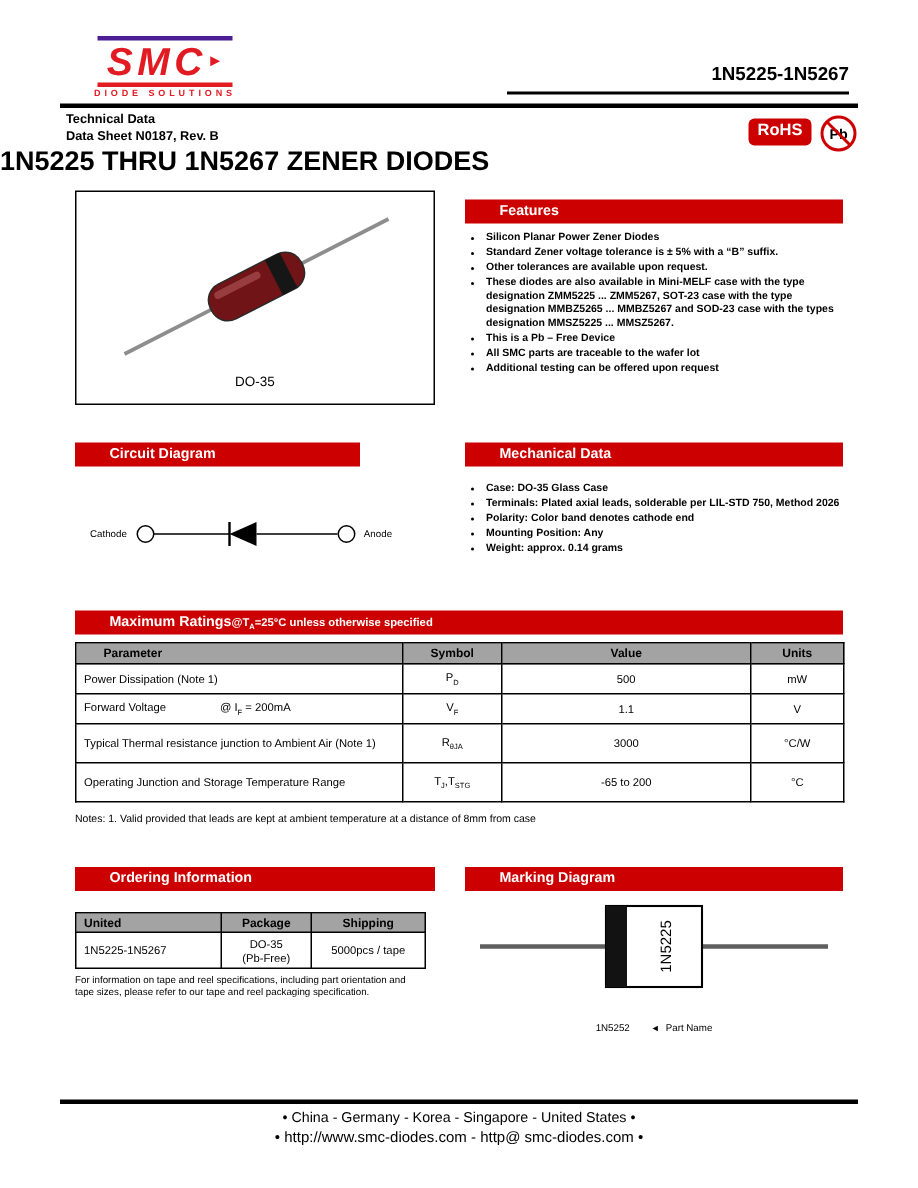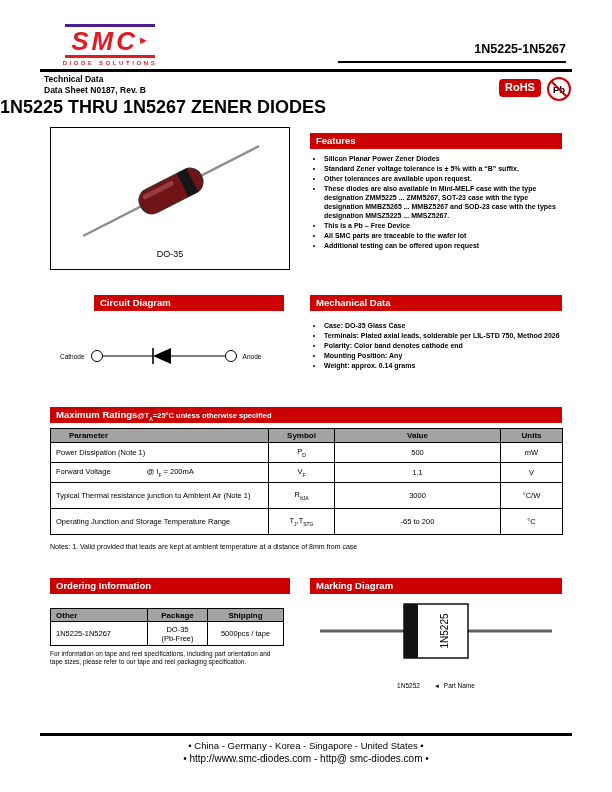--- a/index.html
+++ b/index.html
@@ -16,23 +16,23 @@
   .part-number { position:absolute; top:42px; right:46px; font-size:12.5px; font-weight:bold; }
   .pn-underline { position:absolute; top:61px; left:338px; width:228px; height:1.5px; background:#000; }
   .header-rule { position:absolute; top:69px; left:40px; width:532px; height:2.5px; background:#000; }
   .tech-data { position:absolute; top:74px; left:44px; font-size:8.5px; font-weight:bold; }
   .sheet-info { position:absolute; top:85px; left:44px; font-size:8.5px; font-weight:bold; }
   .rohs-badge { position:absolute; top:79px; left:499px; background:#cc0000; color:#fff; font-weight:bold; font-size:11px; padding:2px 6px 4px; border-radius:4px; }
   .pb-icon { position:absolute; top:76px; left:546px; }
   .doc-title { position:absolute; top:97px; left:0; width:100%; text-align:left; font-size:18px; font-weight:bold; }
 
   
-  .red-bar { position:absolute; background:#cc0000; color:#fff; font-weight:bold; font-size:9.5px; height:16px; line-height:16px; padding-left:6px; }
+  .red-bar { position:absolute; background:#cc0000; color:#fff; font-weight:bold; font-size:9.5px; height:16px; line-height:16px; padding-left:23px; }
   .features-bar { left:310px; top:133px; width:252px; }
-  .circuit-bar  { left:50px;  top:295px; width:190px;margin-left:44px; }
+  .circuit-bar  { left:50px;  top:295px; width:190px; }
   .mech-bar     { left:310px; top:295px; width:252px; }
   .ratings-bar  { left:50px;  top:407px; width:512px; }
   .ordering-bar { left:50px;  top:578px; width:240px; }
   .marking-bar  { left:310px; top:578px; width:252px; }
   .rb-small { font-size:7.5px; }
   .rb-small sub { font-size:5px; }
 
   
   .pkg-box { position:absolute; left:50px; top:127px; width:240px; height:143px; border:1px solid #000; }
   .pkg-label { position:absolute; bottom:10px; left:0; width:100%; text-align:center; font-size:9px; }
@@ -199,21 +199,21 @@
 
   <div class="red-bar ordering-bar">Ordering Information</div>
   <table class="order-table">
     <colgroup>
         <col style="width:97px">
         <col style="width:60px">
         <col style="width:76px">
       </colgroup>
     <thead>
       <tr>
-        <th class="h-device">Other</th>
+        <th class="h-device">United</th>
         <th>Package</th>
         <th>Shipping</th>
       </tr>
     </thead>
     <tbody>
       <tr>
         <td class="device">1N5225-1N5267</td>
         <td>
             <div>DO-35</div>
             <div>(Pb-Free)</div>

